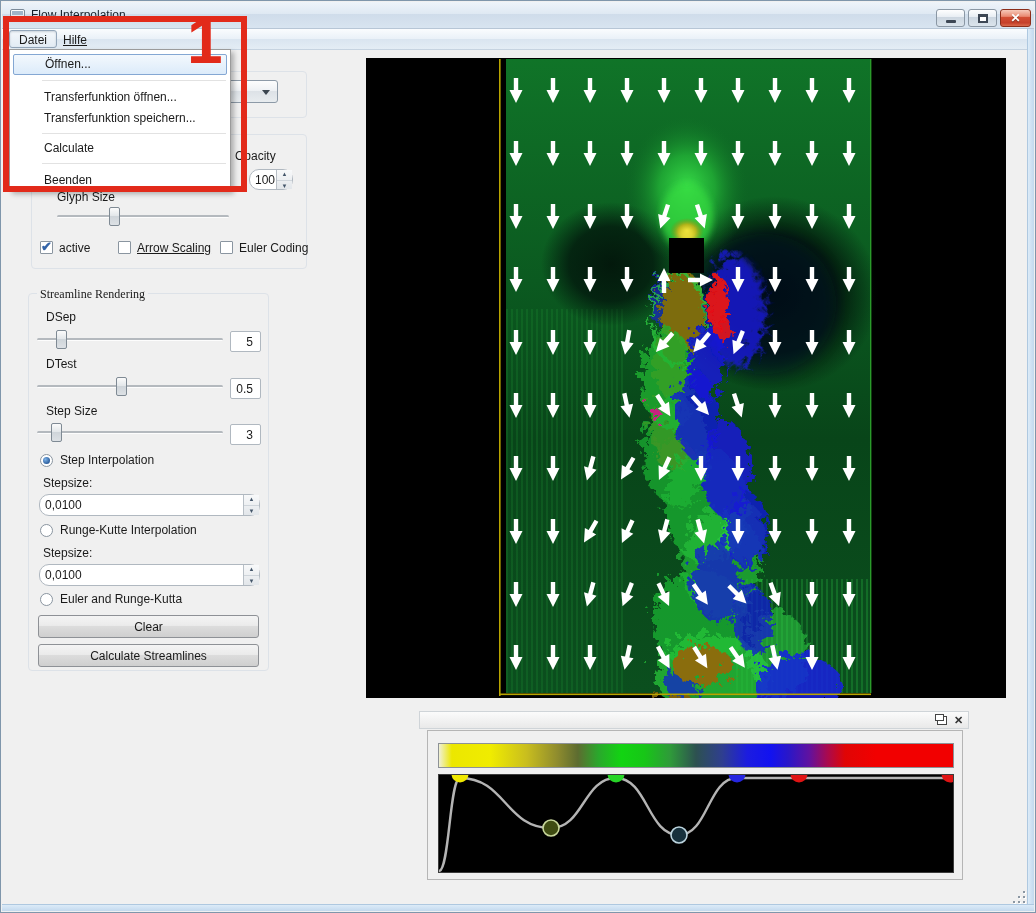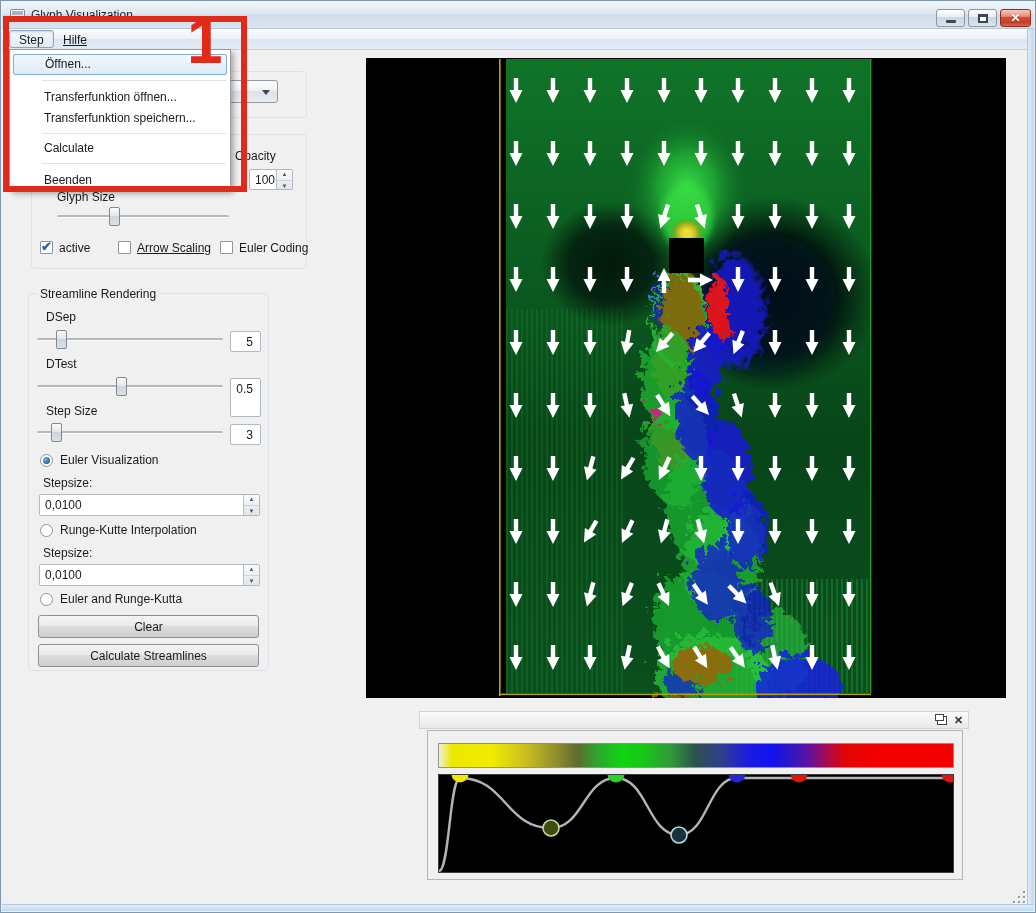--- a/index.html
+++ b/index.html
@@ -36,38 +36,38 @@
   .popup-item.hl { background:linear-gradient(#f3f8fd,#dcebfa); border:1px solid #84a7d3; border-radius:2px; padding-top:2px; }
   .popup-sep { position:absolute; left:32px; right:4px; height:1px; background:#e2e2e2; }
 
   
   .anno-box { left:2px; top:15px; width:244px; height:176px; border:6px solid #e22a1a; z-index:50; pointer-events:none; }
   .anno-num { left:186px; top:8px; font-size:64px; font-weight:bold; color:#e22a1a; z-index:51; line-height:1;
     font-family:"Liberation Sans", sans-serif; pointer-events:none; }
 
   
   .groupbox { border:1px solid #dde2e8; border-radius:4px; background:#f0f0f0; }
-  .group-title { position:absolute; top:-7px; left:8px; background:#f0f0f0; padding:0 3px; }
+  .group-title { position:absolute; top:-7px; left:8px; background:#f0f0f0; padding:0 3px;font-family:Liberation Serif, serif; }
   .label { position:absolute; white-space:nowrap; }
 
   .combobox { position:absolute; border:1px solid #8d9aa7; border-radius:3px;
     background:linear-gradient(#fdfdfd,#eef1f4 45%,#dde2e7 50%,#e8ecef); }
   .combo-arrow { position:absolute; right:7px; top:9px; width:0; height:0;
     border-left:4px solid transparent; border-right:4px solid transparent; border-top:5px solid #3c4650; }
 
   .slider { position:absolute; height:19px; }
   .slider .groove { position:absolute; left:0; right:0; top:8px; height:3px; background:#b4b9be;
     border-bottom:1px solid #fdfdfd; border-radius:2px; }
   .slider .handle { position:absolute; top:0; width:11px; height:19px; border:1px solid #7f8a94; border-radius:2px;
     background:linear-gradient(#fbfbfb,#e3e7ea 45%,#cfd5da 50%,#dde1e5); }
 
   .valuebox { position:absolute; background:#fff; border:1px solid #b0b8c0; border-radius:2px;
     text-align:right; padding:3px 7px 0 0; }
 
-  .spinbox { position:absolute; background:#fff; border:1px solid #b0b8c0; border-radius:2px; }
+  .spinbox { position:absolute; background:#fff; border:1px solid #b0b8c0; border-radius:10px; }
   .spin-text { position:absolute; left:5px; top:3px; }
   .spin-btns { position:absolute; top:0; right:0; bottom:0; width:16px; border-left:1px solid #b8bfc6;
     background:linear-gradient(#f8f9fa,#e2e6ea); }
   .spin-btns .up, .spin-btns .dn { position:absolute; left:0; right:0; height:50%; font-size:6px; line-height:9px;
     text-align:center; color:#44566a; }
   .spin-btns .dn { bottom:0; border-top:1px solid #cfd5db; line-height:10px; }
 
   .checkbox { position:absolute; width:13px; height:13px; background:#fff; border:1px solid #8a95a0; border-radius:1px; }
   .checkbox .chk { display:none; position:absolute; left:0px; top:-3px; color:#3464a8; font-size:13px; font-weight:bold; }
   .checkbox.on .chk { display:block; }
@@ -99,32 +99,32 @@
   .grip { right:10px; bottom:9px; width:15px; height:15px; }
   .grip i { position:absolute; width:2px; height:2px; background:#8b97a3; box-shadow:1px 1px 0 #fff; }
 </style>
 </head>
 <body>
 
 <div class="abs win-frame">
 
   <div class="abs titlebar">
     <div class="abs app-icon"></div>
-    <div class="abs win-title">Glyph Visualization</div>
+    <div class="abs win-title">Flow Interpolation</div>
     <div class="abs caption-btn btn-min">
         <span class="glyph-min"></span>
       </div>
     <div class="abs caption-btn btn-max">
         <span class="glyph-max"></span>
       </div>
     <div class="abs caption-btn btn-close"><span class="glyph-close">✕</span></div>
   </div>
 
   <div class="abs menubar">
-    <div class="menu-item open" style="left:7px;">Step</div>
+    <div class="menu-item open" style="left:7px;">Datei</div>
     <div class="menu-item" style="left:51px;text-decoration:underline;">Hilfe</div>
   </div>
 
   <div class="abs groupbox" style="left:30px; top:70px; width:276px; height:47px;">
     <div class="combobox" style="left:10px; top:8px; width:236px; height:23px;">
       <span class="combo-arrow"></span>
     </div>
   </div>
 
   <div class="abs groupbox" style="left:30px; top:133px; width:276px; height:135px;">
@@ -159,33 +159,33 @@
       <div class="groove"></div>
       <div class="handle" style="left: calc(13% - 5px);"></div>
     </div>
     <div class="valuebox" style="left:201px; top:37px; width:31px; height:21px;">5</div>
 
     <div class="label" style="left:17px; top:63px;">DTest</div>
     <div class="slider" style="left:8px; top:83px; width:186px;">
       <div class="groove"></div>
       <div class="handle" style="left: calc(45% - 5px);"></div>
     </div>
-    <div class="valuebox" style="left:201px; top:84px; width:31px; height:39px;">0.5</div>
+    <div class="valuebox" style="left:201px; top:84px; width:31px; height:21px;">0.5</div>
 
     <div class="label" style="left:17px; top:110px;">Step Size</div>
     <div class="slider" style="left:8px; top:129px; width:186px;">
       <div class="groove"></div>
       <div class="handle" style="left: calc(10% - 5px);"></div>
     </div>
     <div class="valuebox" style="left:201px; top:130px; width:31px; height:21px;">3</div>
 
     <div class="radio on" style="left:11px; top:160px;">
         <span class="dot"></span>
       </div>
-    <div class="label" style="left:31px; top:159px;">Euler Visualization</div>
+    <div class="label" style="left:31px; top:159px;">Step Interpolation</div>
 
     <div class="label" style="left:14px; top:182px;">Stepsize:</div>
     <div class="spinbox" style="left:10px; top:200px; width:221px; height:22px;">
       <span class="spin-text">0,0100</span>
       <span class="spin-btns">
           <span class="up">▲</span>
           <span class="dn">▼</span>
         </span>
     </div>
 

